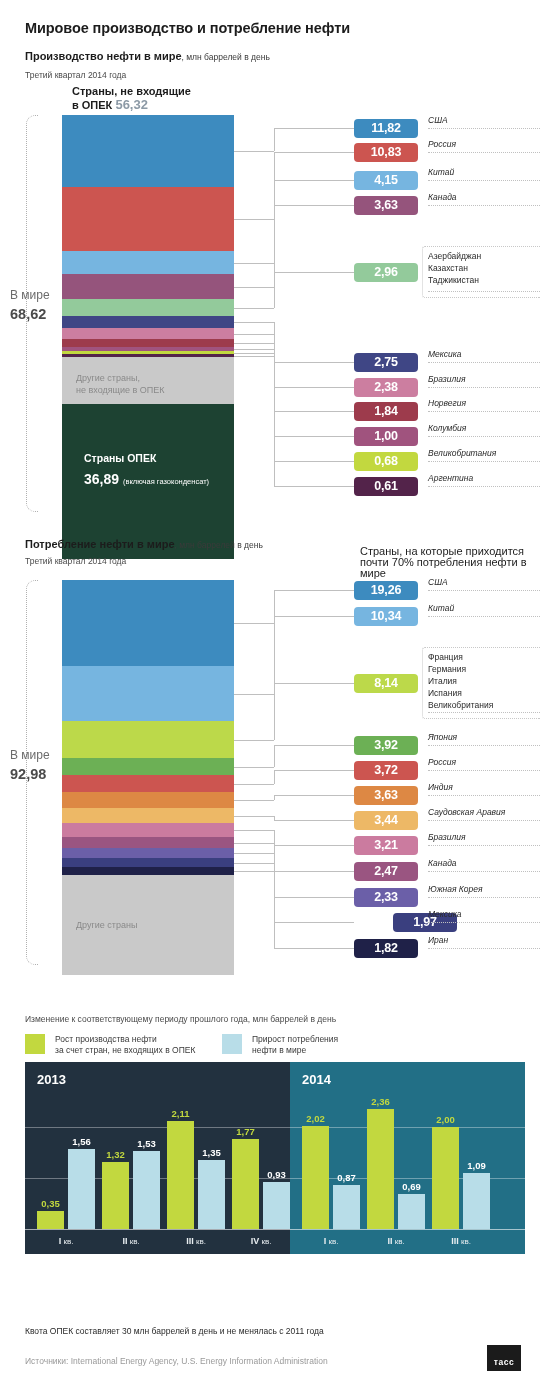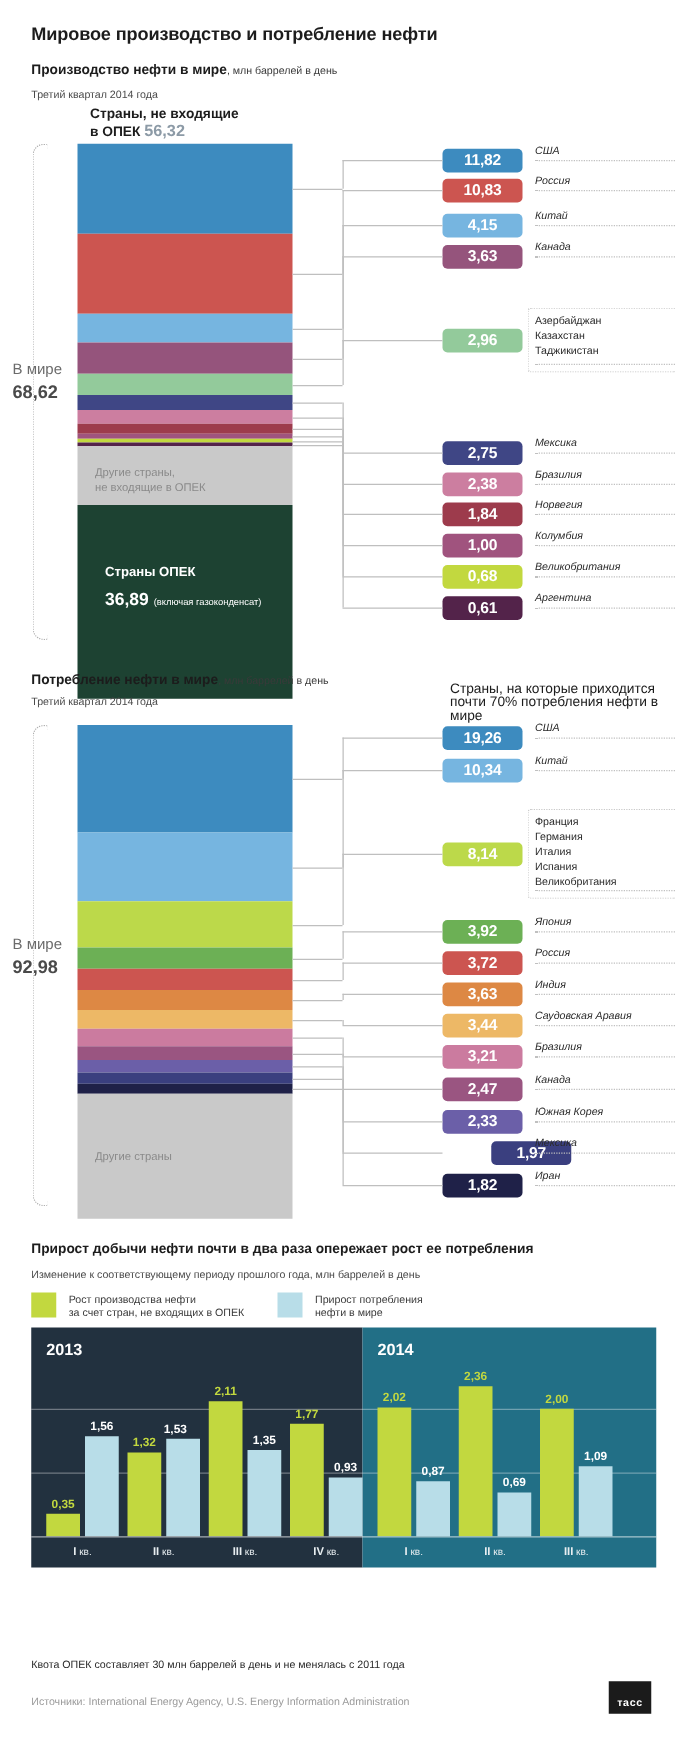--- a/index.html
+++ b/index.html
@@ -311,21 +311,20 @@
       <div class="leader" style="left:234px;top:862.5px;width:40px;"></div>
       <div class="leader-v" style="left:274px;top:862.5px;height:59.5px;"></div>
       <div class="leader" style="left:274px;top:922px;width:80px;"></div>
       <div class="pill" style="left:354px;top:938.5px;background:#1f2148;">1,82</div>
       <div class="pill-name" style="left:428px;top:935px;">Иран</div>
       <div class="leader" style="left:234px;top:871px;width:40px;"></div>
       <div class="leader-v" style="left:274px;top:871px;height:77px;"></div>
       <div class="leader" style="left:274px;top:948px;width:80px;"></div>
     </div>
 
-  <div class="sec-title" style="left:25px; top:993px;">Прирост добычи нефти почти в два раза опережает рост ее потребления</div>
   <div class="sec-sub" style="left:25px; top:1014px;">Изменение к соответствующему периоду прошлого года, млн баррелей в день</div>
 
   <div class="legend-sw" style="left:25px; top:1034px; background:#c2d83f;"></div>
   <div class="legend-tx" style="left:55px; top:1034px;">
     <span>Рост производства нефти</span><br>
     <span>за счет стран, не входящих в ОПЕК</span>
   </div>
   <div class="legend-sw" style="left:222px; top:1034px; background:#b8dde8;"></div>
   <div class="legend-tx" style="left:252px; top:1034px;">
     <span>Прирост потребления</span><br>
@@ -340,21 +339,21 @@
     <div class="gridline" style="top:65px;"></div>
     <div class="gridline" style="top:116px;"></div>
     <div id="bc-bars">
         <div class="bcbar" style="left:12px;width:27px;height:18px;background:#c2d83f;"></div>
         <div class="bcval" style="left:10px;top:136px;width:31px;text-align:center;color:#c2d83f;">0,35</div>
         <div class="bcbar" style="left:43px;width:27px;height:80px;background:#b8dde8;"></div>
         <div class="bcval" style="left:41px;top:74px;width:31px;text-align:center;color:#ffffff;">1,56</div>
         <div class="bcbar" style="left:77px;width:27px;height:67px;background:#c2d83f;"></div>
         <div class="bcval" style="left:75px;top:87px;width:31px;text-align:center;color:#c2d83f;">1,32</div>
         <div class="bcbar" style="left:108px;width:27px;height:78px;background:#b8dde8;"></div>
-        <div class="bcval" style="left:106px;top:76px;width:31px;text-align:left;color:#ffffff;">1,53</div>
+        <div class="bcval" style="left:106px;top:76px;width:31px;text-align:center;color:#ffffff;">1,53</div>
         <div class="bcbar" style="left:142px;width:27px;height:108px;background:#c2d83f;"></div>
         <div class="bcval" style="left:140px;top:46px;width:31px;text-align:center;color:#c2d83f;">2,11</div>
         <div class="bcbar" style="left:173px;width:27px;height:69px;background:#b8dde8;"></div>
         <div class="bcval" style="left:171px;top:85px;width:31px;text-align:center;color:#ffffff;">1,35</div>
         <div class="bcbar" style="left:207px;width:27px;height:90px;background:#c2d83f;"></div>
         <div class="bcval" style="left:205px;top:64px;width:31px;text-align:center;color:#c2d83f;">1,77</div>
         <div class="bcbar" style="left:238px;width:27px;height:47px;background:#b8dde8;"></div>
         <div class="bcval" style="left:236px;top:107px;width:31px;text-align:center;color:#ffffff;">0,93</div>
         <div class="bcbar" style="left:277px;width:27px;height:103px;background:#c2d83f;"></div>
         <div class="bcval" style="left:275px;top:51px;width:31px;text-align:center;color:#c2d83f;">2,02</div>

